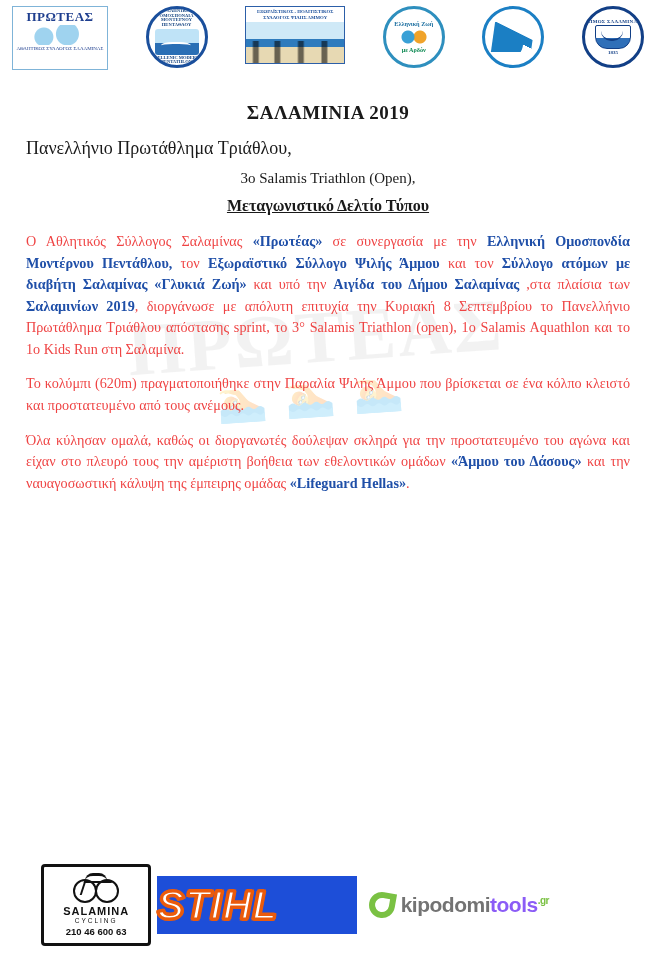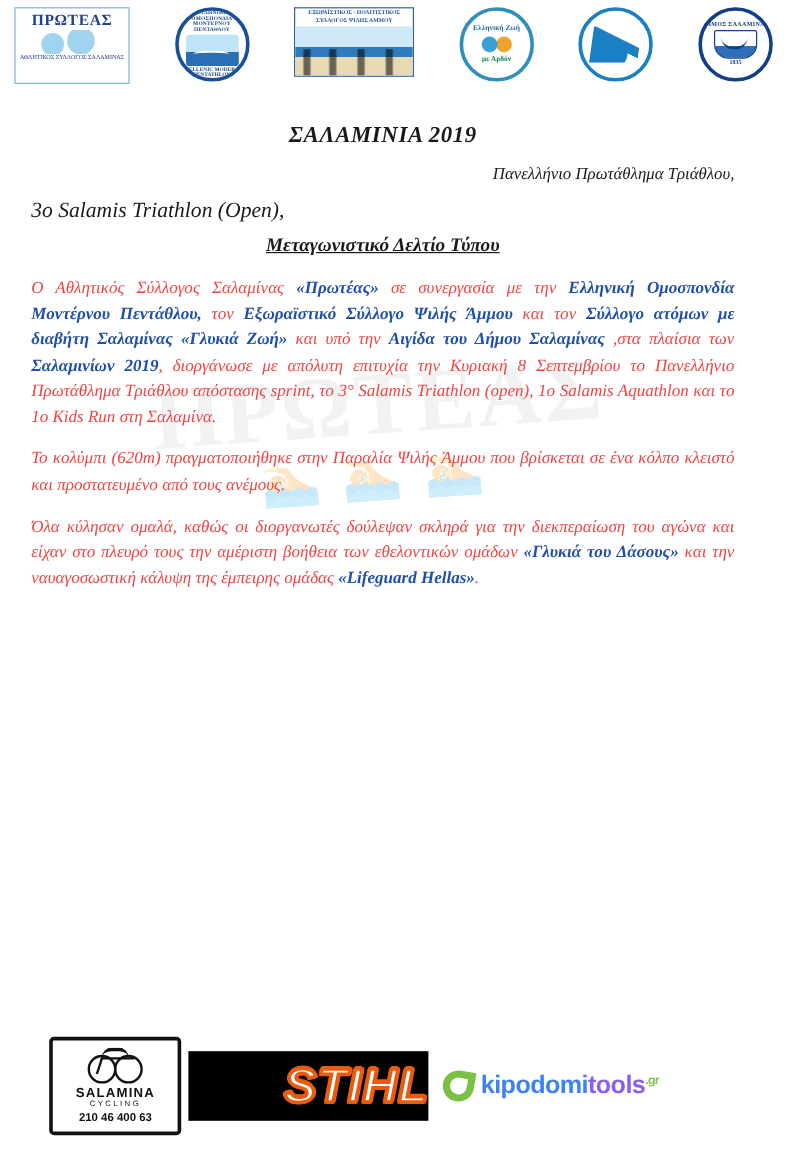--- a/index.html
+++ b/index.html
@@ -219,41 +219,40 @@
     border-bottom: 2px solid #123f86;
     border-radius: 0 0 10px 10px;
   }
   .c-dimos .d-y {
     font-size: 5px;
     font-weight: bold;
   }
 
   
   .doc {
-    padding: 18px 44px 0 26px;
+    padding: 18px 26px 0 26px;
     box-sizing: border-box;
     position: relative;
     z-index: 2;
-    font-style: italic;
   }
   .title-main {
     text-align: center;
     font-size: 19px;
     font-weight: bold;
     letter-spacing: .5px;
     margin: 8px 0 14px 0;
   }
   .title-sub {
-    text-align: right;
-    font-size: 14px;
-    margin: 0 0 11px 0;
-  }
-  .title-sub2 {
     text-align: left;
     font-size: 18px;
+    margin: 0 0 11px 0;
+  }
+  .title-sub2 {
+    text-align: center;
+    font-size: 15px;
     margin: 0 0 10px 0;
   }
   .title-sub3 {
     text-align: center;
     font-size: 14.5px;
     margin: 0 0 14px 0;
   }
   .title-press {
     text-align: center;
     font-size: 16px;
@@ -375,24 +374,24 @@
     font-family: "Liberation Sans", sans-serif;
     font-weight: bold;
     font-size: 9.5px;
     color: #111;
     margin-top: 2px;
   }
 
   .sp-stihl {
     width: 200px;
     height: 58px;
-    background: #000000;
+    background: #1d4ed8;
     display: flex;
     align-items: center;
-    justify-content: flex-end;
+    justify-content: flex-start;
   }
   .sp-stihl .stihl-text {
     font-family: "Liberation Sans", sans-serif;
     font-weight: bold;
     font-style: italic;
     font-size: 40px;
     letter-spacing: 1px;
     color: #ffffff;
     -webkit-text-stroke: 3px #ea5b0c;
     text-shadow:
@@ -425,21 +424,21 @@
     height: 14px;
     background: #ffffff;
     border-radius: 50% 0 50% 50%;
   }
   .sp-kipo .kw {
     font-family: "Liberation Sans", sans-serif;
     font-weight: bold;
     font-size: 21px;
     letter-spacing: -.5px;
   }
-  .sp-kipo .k-green { color: #3b82f6; }
+  .sp-kipo .k-green { color: #737373; }
   .sp-kipo .k-dark { color: #8b5cf6; }
   .sp-kipo .k-gr {
     font-size: 10px;
     color: #7ac143;
     font-weight: bold;
     vertical-align: super;
   }
 </style>
 </head>
 <body>
@@ -507,38 +506,38 @@
   <div class="title-press">Μεταγωνιστικό Δελτίο Τύπου</div>
 
   <p class="para">
     <span class="blue">Ο Αθλητικός Σύλλογος Σαλαμίνας </span><span class="blue-b">«Πρωτέας»</span><span class="blue"> σε συνεργασία με την </span><span class="blue-b">Ελληνική Ομοσπονδία Μοντέρνου Πεντάθλου,</span><span class="blue"> τον </span><span class="blue-b">Εξωραϊστικό Σύλλογο Ψιλής Άμμου</span><span class="blue"> και τον </span><span class="blue-b">Σύλλογο ατόμων με διαβήτη Σαλαμίνας «Γλυκιά Ζωή»</span><span class="blue"> και υπό την </span><span class="blue-b">Αιγίδα του Δήμου Σαλαμίνας</span><span class="blue"> ,στα πλαίσια των </span><span class="blue-b">Σαλαμινίων 2019</span><span class="blue">, διοργάνωσε με απόλυτη επιτυχία την Κυριακή 8 Σεπτεμβρίου το Πανελλήνιο Πρωτάθλημα Τριάθλου απόστασης  sprint,  το 3° Salamis Triathlon (open), 1ο Salamis Aquathlon και το 1ο Kids Run στη Σαλαμίνα.</span>
   </p>
 
   <p class="para blue">Το κολύμπι (620m) πραγματοποιήθηκε στην Παραλία Ψιλής Άμμου που βρίσκεται σε ένα κόλπο κλειστό και προστατευμένο από τους ανέμους.</p>
 
 
   <p class="para">
-    <span class="blue">Όλα κύλησαν ομαλά, καθώς οι διοργανωτές δούλεψαν σκληρά για την διεκπεραίωση του αγώνα και είχαν στο πλευρό τους την αμέριστη βοήθεια των εθελοντικών ομάδων </span><span class="blue-b">«Γλυκιά του Δάσους»</span><span class="blue"> και την ναυαγοσωστική κάλυψη της έμπειρης ομάδας </span><span class="blue-b">«Lifeguard Hellas»</span><span class="blue">.</span>
+    <span class="blue">Όλα κύλησαν ομαλά, καθώς οι διοργανωτές δούλεψαν σκληρά για την προστατευμένο του αγώνα και είχαν στο πλευρό τους την αμέριστη βοήθεια των εθελοντικών ομάδων </span><span class="blue-b">«Άμμου του Δάσους»</span><span class="blue"> και την ναυαγοσωστική κάλυψη της έμπειρης ομάδας </span><span class="blue-b">«Lifeguard Hellas»</span><span class="blue">.</span>
   </p>
 
 
 </div>
 
 <div class="sponsors">
 
   <div class="sp-salamina">
     <div class="bike">
       <div class="w1"></div>
         <div class="w2"></div>
         <div class="fr"></div>
         <div class="rider"></div>
     </div>
     <div class="s-name">SALAMINA</div>
     <div class="s-sub">CYCLING</div>
-    <div class="s-phone">210 46 400 63</div>
+    <div class="s-phone">210 46 600 63</div>
   </div>
 
   <div class="sp-stihl">
     <div class="stihl-text">STIHL</div>
   </div>
 
   <div class="sp-kipo">
     <div class="leaf"></div>
     <div class="kw">
       <span class="k-green">kipodomi</span><span class="k-dark">tools</span><span class="k-gr">.gr</span>

